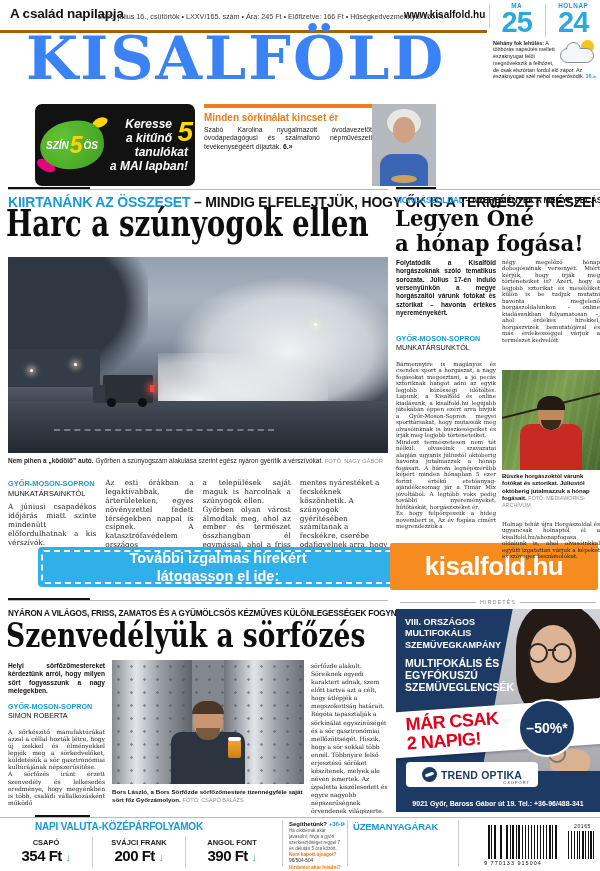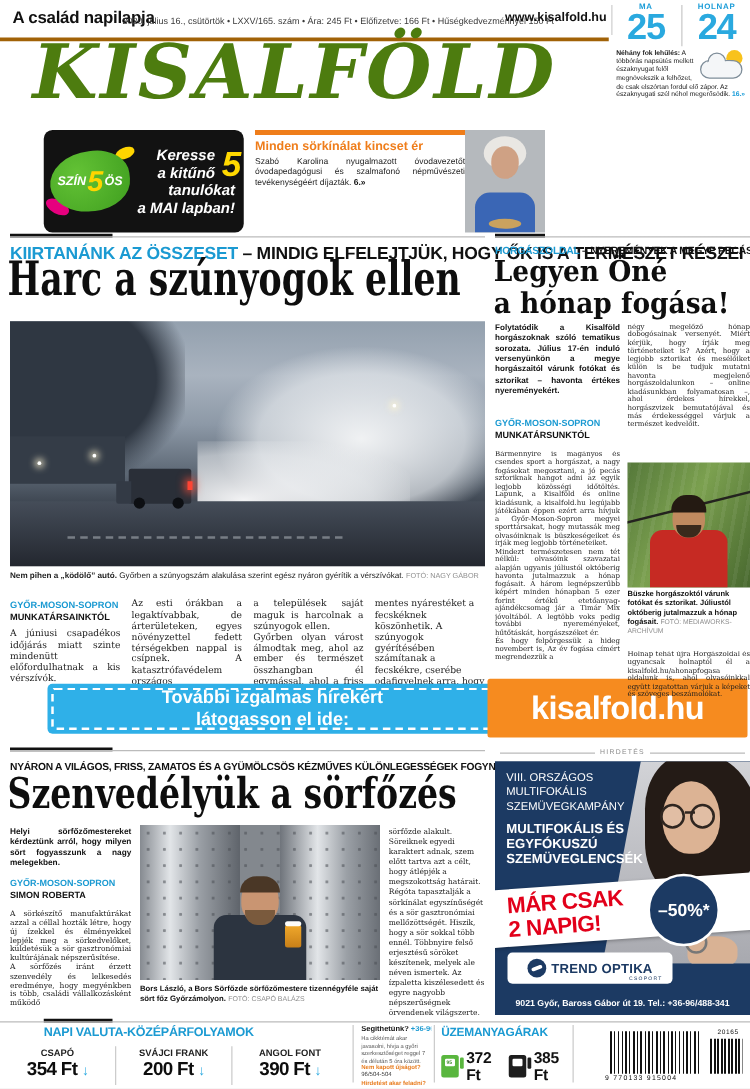--- a/index.html
+++ b/index.html
@@ -26,22 +26,22 @@
   .tsep{width:1px;background:#c9c9c9;margin:2px 4px 0 4px;}
   .wsum{margin-top:3px;font-size:5.4px;line-height:1.25;color:#222;}
   .wsum b.blue{color:#1a9cd8;}
   .cloudwrap{float:right;position:relative;width:37px;height:24px;margin:0 0 2px 3px;}
   .sun{position:absolute;right:3px;top:0;width:13px;height:13px;border-radius:50%;background:#f8c21c;}
   .cloud{position:absolute;left:0;bottom:1px;width:32px;height:13px;background:#f4f6f8;border:1.5px solid #7e8d99;border-radius:8px;}
   .cloud::before{content:"";position:absolute;left:5px;top:-7px;width:13px;height:13px;background:#f4f6f8;border:1.5px solid #7e8d99;border-radius:50%;}
   .cloud::after{content:"";position:absolute;left:3px;top:0;width:24px;height:9px;background:#f4f6f8;border-radius:6px;}
 
   
-  .masthead{position:absolute;left:26px;top:28px;font-size:60px;font-weight:bold;color:#4d7c0f;
-            font-family:"DejaVu Serif","Liberation Serif",serif;letter-spacing:2px;line-height:1;margin:0;font-style:italic;}
+  .masthead{position:absolute;left:26px;top:28px;font-size:60px;font-weight:bold;color:#3b82f6;
+            font-family:"DejaVu Serif","Liberation Serif",serif;letter-spacing:2px;line-height:1;margin:0;}
 
   
   .promo{position:absolute;left:35px;top:104px;width:160px;height:82px;background:#121212;border-radius:7px;display:flex;align-items:center;}
   .blob{position:relative;width:64px;height:48px;margin-left:5px;flex:none;}
   .blob-green{position:absolute;inset:0;background:radial-gradient(circle at 35% 35%,#63c235,#3f9e1f);border-radius:55% 45% 50% 50%;transform:rotate(-6deg);}
   .blob-pink{position:absolute;left:-4px;bottom:-2px;width:20px;height:11px;background:#e6007e;border-radius:50%;transform:rotate(28deg);}
   .blob-yellow{position:absolute;right:-4px;top:-3px;width:16px;height:9px;background:#ffd500;border-radius:50%;transform:rotate(-22deg);}
   .blob-label{position:absolute;inset:0;display:flex;align-items:center;justify-content:center;font-style:italic;font-weight:bold;color:#fff;font-size:10px;}
   .blob-label .five{font-size:23px;color:#ffd500;margin:0 1px;}
   .ptext{flex:1;text-align:right;padding-right:7px;color:#fff;font-style:italic;font-weight:bold;font-size:12px;line-height:1.18;position:relative;}
@@ -94,21 +94,21 @@
       background:radial-gradient(ellipse at 22% 60%,rgba(252,252,253,.95),rgba(240,242,244,.55) 55%,transparent 78%);}
   .glow{position:absolute;width:3px;height:3px;border-radius:50%;background:#fff;box-shadow:0 0 6px 2px rgba(255,245,210,.9);}
   .g1{left:66px;top:106px;} .g2{left:22px;top:112px;} .g3{left:306px;top:66px;}
 
   .caption{position:absolute;left:8px;top:457px;width:380px;font-size:6.5px;line-height:1.25;color:#1c1c1c;}
   .caption .cb{font-weight:bold;}
   .caption .credit{color:#8f8f8f;font-size:5.8px;}
 
   .byline{margin:0 0 5px 0;line-height:1.3;}
   .byline .r{display:block;font-weight:bold;color:#1b9ad2;}
-  .byline .a{display:block;font-weight:bold;color:#111;}
+  .byline .a{display:block;font-weight:normal;color:#111;}
 
   .main-cols{position:absolute;left:8px;top:479px;width:380px;height:90px;display:flex;gap:9px;}
   .main-cols .col{flex:1;font-size:7.3px;line-height:1.22;overflow:hidden;}
   .main-cols .byline{font-size:7.4px;}
   .main-cols .bodytext{font-family:"DejaVu Serif","Liberation Serif",serif;text-align:justify;color:#1c1c1c;}
   .refbox{display:inline-block;font-weight:bold;font-size:9px;background:#d9d9d9;padding:0 3px;line-height:1.3;color:#111;font-family:"Liberation Sans",sans-serif;}
 
   
   .banner-blue{position:absolute;left:38px;top:547px;width:360px;height:40px;background:#2fb0e8;border-radius:4px;}
   .banner-blue .dash{position:absolute;inset:3px;border:2px dashed #fff;border-radius:3px;}
@@ -172,21 +172,21 @@
   .adbox{position:absolute;left:396px;top:609px;width:204px;height:203px;background:#1c3a63;overflow:hidden;}
   .ad-photo{position:absolute;right:0;top:0;width:118px;height:162px;
       background:linear-gradient(180deg,#d2d3d7,#a8a9af);clip-path:polygon(26% 0,100% 0,100% 100%,0 100%);}
   .ad-hair{position:absolute;right:-8px;top:-6px;width:92px;height:118px;background:#241b16;border-radius:42% 58% 55% 45%;}
   .ad-face{position:absolute;right:24px;top:16px;width:46px;height:58px;background:#dcb394;border-radius:50% 50% 46% 46%;}
   .ad-gl1,.ad-gl2{position:absolute;top:34px;width:16px;height:16px;border:2.5px solid #2f2620;border-radius:50%;background:rgba(255,255,255,.15);}
   .ad-gl1{right:52px;} .ad-gl2{right:28px;}
   .ad-bridge{position:absolute;right:44px;top:40px;width:8px;height:2px;background:#2f2620;}
   .ad-hand{position:absolute;right:10px;bottom:-4px;width:40px;height:26px;background:#d9b294;border-radius:40%;}
   .ad-gl3{position:absolute;right:34px;bottom:8px;width:14px;height:14px;border:2px solid #777;border-radius:50%;}
-  .ad-campaign{position:absolute;left:9px;top:8px;width:96px;font-size:9px;font-weight:normal;color:#fff;line-height:1.25;}
+  .ad-campaign{position:absolute;left:9px;top:8px;width:96px;font-size:9px;font-weight:bold;color:#fff;line-height:1.25;}
   .ad-product{position:absolute;left:9px;top:48px;width:104px;font-size:10.5px;font-weight:bold;color:#fff;line-height:1.15;}
   .ad-band{position:absolute;left:-8px;top:96px;width:224px;height:46px;background:#fff;transform:rotate(-4deg);box-shadow:0 1px 3px rgba(0,0,0,.3);}
   .ad-urgency{position:absolute;left:18px;top:4px;font-size:18px;font-weight:bold;color:#e2001a;line-height:1.05;letter-spacing:-0.5px;}
   .ad-badge{position:absolute;left:122px;top:90px;width:54px;height:54px;border-radius:50%;background:#1c3a63;border:2px solid #fff;
       display:flex;align-items:center;justify-content:center;color:#fff;font-weight:bold;font-size:14px;}
   .ad-logo{position:absolute;left:10px;top:153px;width:132px;height:25px;background:#fff;border-radius:4px;
       display:flex;align-items:center;justify-content:center;gap:4px;}
   .ad-logo-mark{width:15px;height:15px;border-radius:50%;background:#1c3a63;position:relative;flex:none;}
   .ad-logo-mark::after{content:"";position:absolute;left:3px;top:6px;width:9px;height:3px;background:#fff;border-radius:2px;transform:rotate(-20deg);}
   .ad-logo-name{font-size:10.5px;font-weight:bold;color:#1c3a63;letter-spacing:.2px;}
@@ -471,32 +471,20 @@
     <div class="help-title"><span>Segíthetünk?</span> <span class="ph">+36-96/961-500</span></div>
     <div class="help-info">Ha cikktémát akar javasolni, hívja a győri szerkesztőséget reggel 7 és délután 5 óra között.</div>
     <div class="help-q"><span class="q">Nem kapott újságot?</span> <span class="a">96/504-504</span></div>
     <div class="help-q"><span class="q">Hirdetést akar feladni?</span> </div>
   </div>
 
   <div class="vsep vs2"></div>
 
   <div class="fuel">
     <div class="fuel-title">ÜZEMANYAGÁRAK</div>
-    <div class="fuel-row">
-      <span class="pump pump-green">
-          <span class="win">95</span>
-          <span class="noz"></span>
-        </span>
-      <span class="fprice">372 Ft</span>
-      <span class="pump pump-black">
-          <span class="win"></span>
-          <span class="noz"></span>
-        </span>
-      <span class="fprice">385 Ft</span>
-    </div>
   </div>
 
   <div class="vsep vs3"></div>
 
   <div class="barcode">
     <div class="bars-main"></div>
     <div class="bars-num">9 770133 915004</div>
     <div class="bars-addon"></div>
     <div class="addon-num">20165</div>
   </div>

